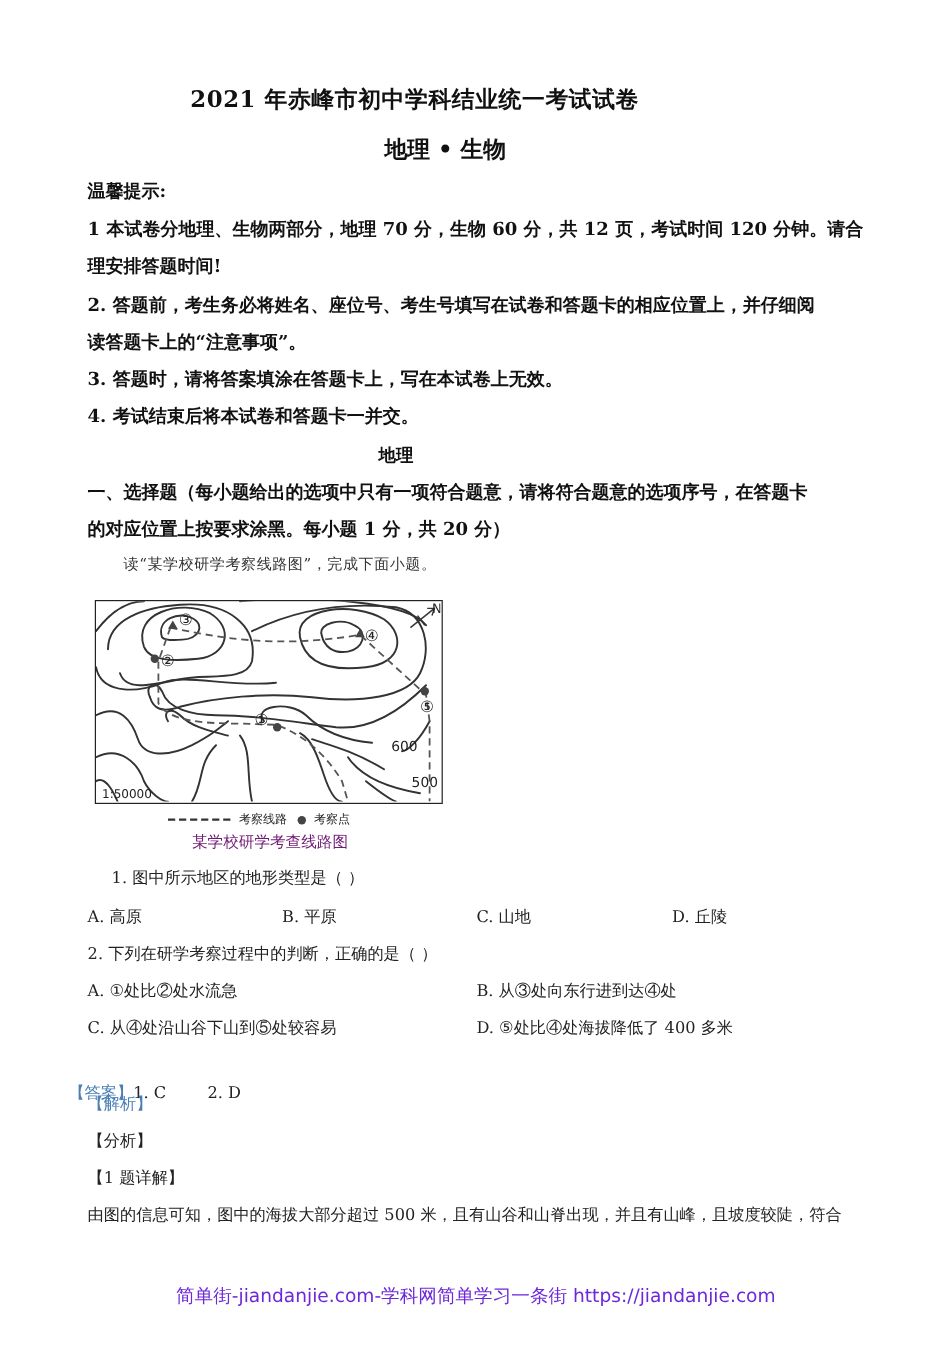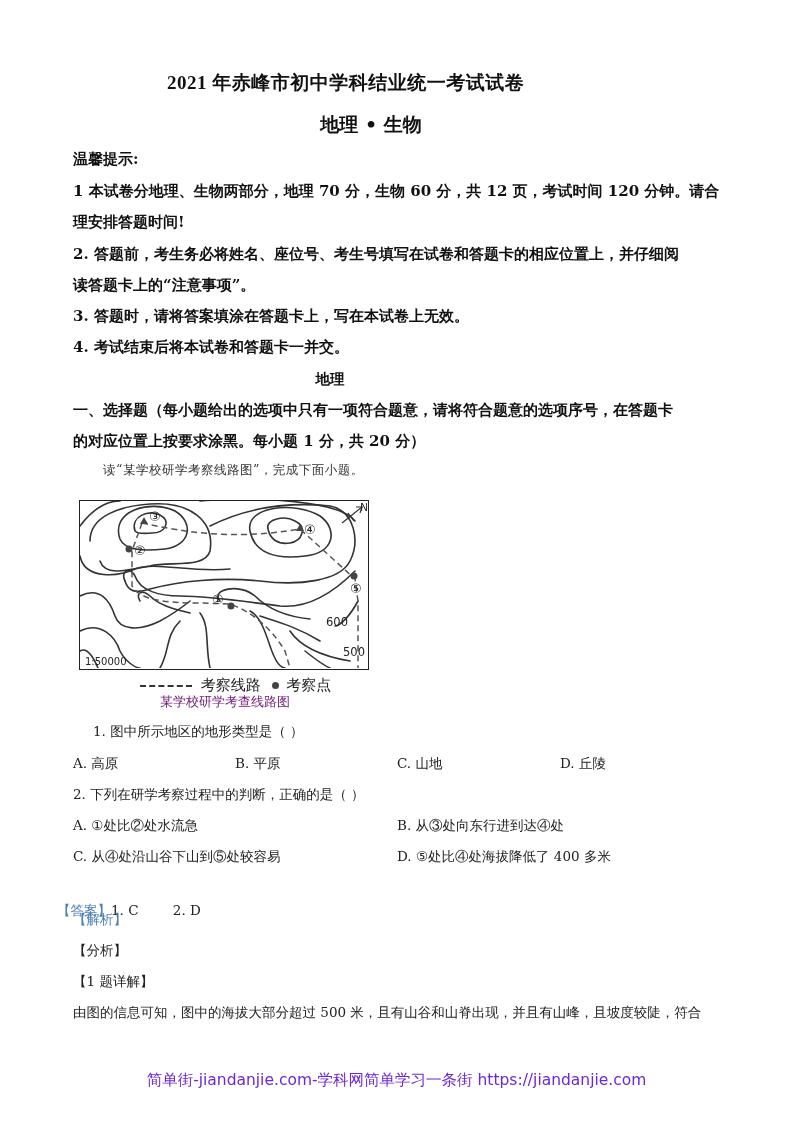--- a/index.html
+++ b/index.html
@@ -11,21 +11,21 @@
       width: 793px;
       height: 1122px;
       position: relative;
       overflow: hidden;
       font-family: "DejaVu Serif", "Liberation Serif", serif;
       color: #111111;
     }
     .abs { position: absolute; }
     .title {
       left: 0; width: 691px; text-align: center;
-      top: 70px; font-size: 19px; font-weight: bold; letter-spacing: 0.5px; font-family: Liberation Serif, serif;
+      top: 70px; font-size: 19px; font-weight: bold; letter-spacing: 0.5px;
     }
     .subtitle {
       left: 0; width: 742px; text-align: center;
       top: 112px; font-size: 19px; font-weight: bold;
     }
     .bold-line {
       left: 73px; font-size: 15px; font-weight: bold; white-space: nowrap;
     }
     .section-center {
       left: 0; width: 660px; text-align: center;
@@ -43,21 +43,21 @@
       left: 0; width: 793px; text-align: center; top: 1070px;
       font-family: "DejaVu Sans", "Liberation Sans", sans-serif;
       font-size: 15.5px; color: #6d28d9;
     }
     .map-box {
       left: 79px; top: 500px; width: 290px; height: 170px;
       border: 1.5px solid #222; box-sizing: border-box; background: #fff;
     }
     .legend {
       left: 140px; top: 676px; font-family: "DejaVu Sans", "Liberation Sans", sans-serif;
-      font-size: 15px; color: #222; white-space: nowrap;
+      font-size: 10px; color: #222; white-space: nowrap;
     }
     .map-caption {
       left: 160px; top: 693px; font-family: "DejaVu Sans", "Liberation Sans", sans-serif;
       font-size: 13px; color: #701a75; white-space: nowrap;
     }
   </style>
 </head>
 <body>
 
 <div class="abs title">2021 年赤峰市初中学科结业统一考试试卷</div>

